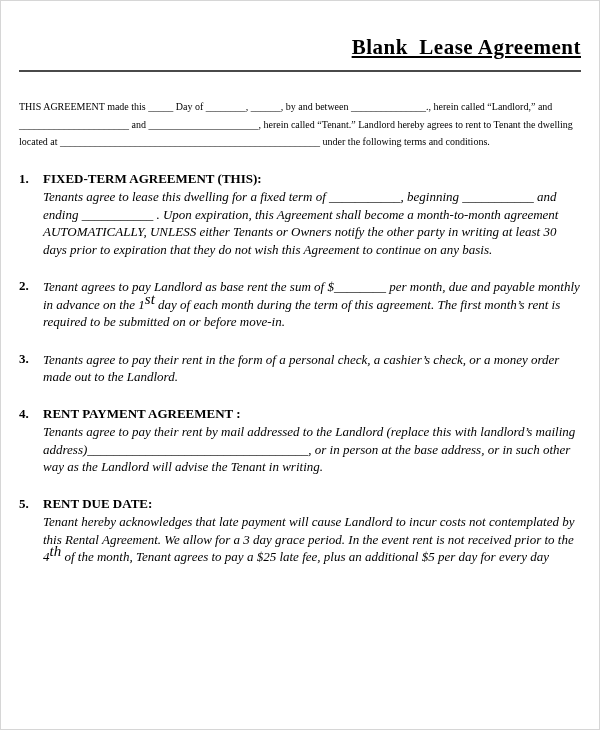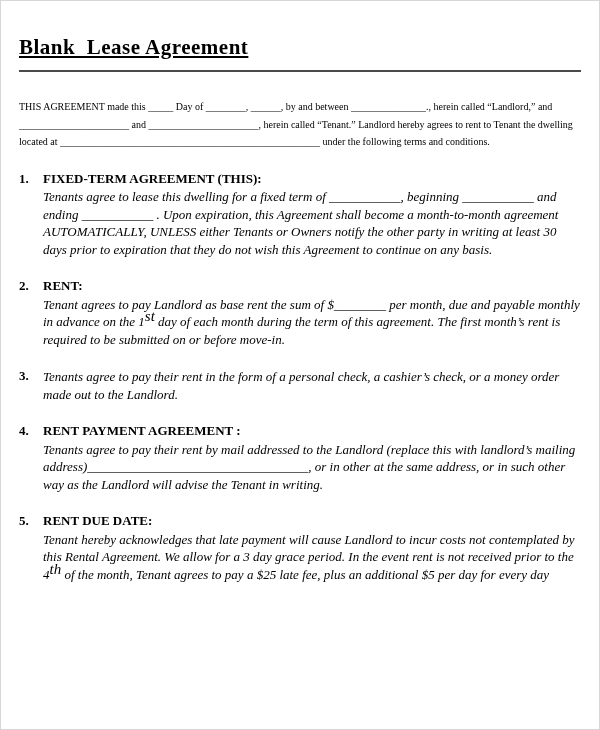--- a/index.html
+++ b/index.html
@@ -14,21 +14,21 @@
     box-sizing: border-box;
     margin: 0;
     background: #ffffff;
     border: 1px solid #d6d6d6;
     font-family: "Liberation Serif", serif;
     color: #000000;
     padding: 34px 18px 0 18px;
     overflow: hidden;
   }
   .title {
-    text-align: left;
+    text-align: right;
     font-size: 21px;
     font-weight: bold;
     text-decoration: underline;
     letter-spacing: 0.5px;
     margin: 0 0 10px 0;
     white-space: pre-wrap;
   }
   .title-rule {
     border: 0;
     border-top: 2px solid #4a4a4a;
@@ -89,37 +89,36 @@
       <div class="item-number">1.</div>
       <div class="item-content">
         <p class="item-heading">FIXED-TERM AGREEMENT (THIS):</p>
         <p class="item-body">Tenants agree to lease this dwelling for a fixed term of ___________, beginning ___________ and ending ___________ .  Upon expiration, this Agreement shall become a month-to-month agreement AUTOMATICALLY, UNLESS either Tenants or Owners notify the other party in writing at least 30 days prior to expiration that they do not wish this Agreement to continue on any basis.</p>
       </div>
     </div>
 
     <div class="lease-item">
       <div class="item-number">2.</div>
       <div class="item-content">
-        <p class="item-heading">RENT:</p>
         <p class="item-body"><span>Tenant agrees to pay Landlord as base rent the sum of $________ per month, due and payable monthly in advance on the 1</span><sup>st</sup><span> day of each month during the term of this agreement.  The first month’s rent is required to be submitted on or before move-in.</span></p>
       </div>
     </div>
 
     <div class="lease-item">
       <div class="item-number">3.</div>
       <div class="item-content">
         <p class="item-body">Tenants agree to pay their rent in the form of a personal check, a cashier’s check, or a money order made out to the Landlord.</p>
       </div>
     </div>
 
     <div class="lease-item">
       <div class="item-number">4.</div>
       <div class="item-content">
         <p class="item-heading">RENT PAYMENT AGREEMENT :</p>
-        <p class="item-body">Tenants agree to pay their rent by mail addressed to the Landlord (replace this with landlord’s mailing address)__________________________________, or in other at the same address, or in such other way as the Landlord will advise the Tenant in writing.</p>
+        <p class="item-body">Tenants agree to pay their rent by mail addressed to the Landlord (replace this with landlord’s mailing address)__________________________________, or in person at the base address, or in such other way as the Landlord will advise the Tenant in writing.</p>
       </div>
     </div>
 
     <div class="lease-item">
       <div class="item-number">5.</div>
       <div class="item-content">
         <p class="item-heading">RENT DUE DATE:</p>
         <p class="item-body"><span>Tenant hereby acknowledges that late payment will cause Landlord to incur costs not contemplated by this Rental Agreement.  We allow for a 3 day grace period.  In the event rent is not received prior to the 4</span><sup>th</sup><span> of the month, Tenant agrees to pay a $25 late fee, plus an additional $5 per day for every day</span></p>
       </div>
     </div>

